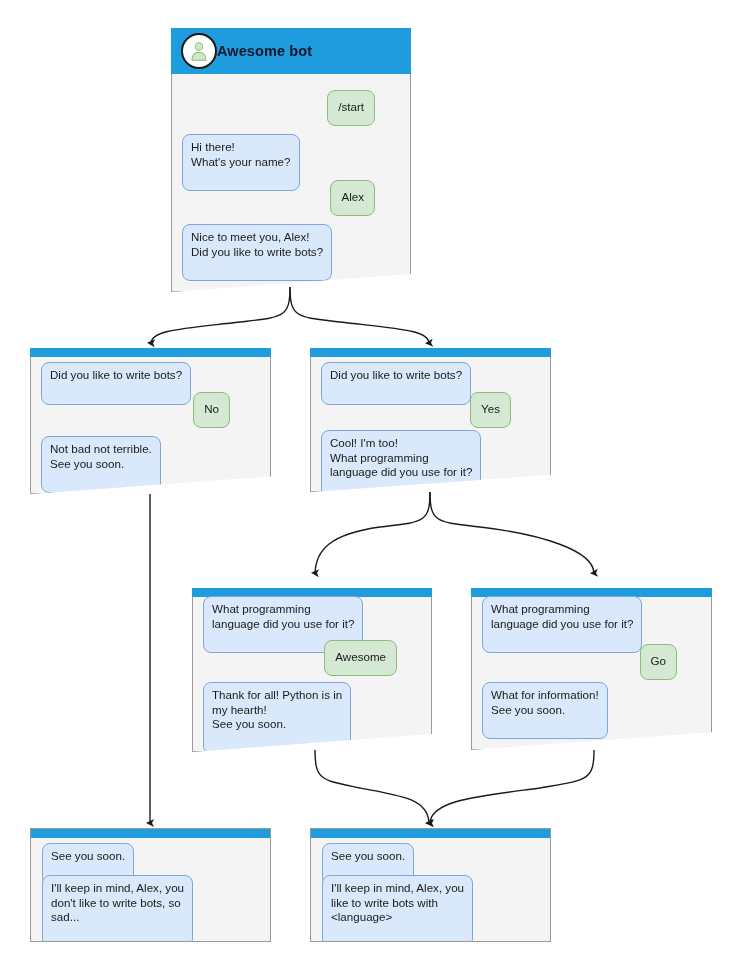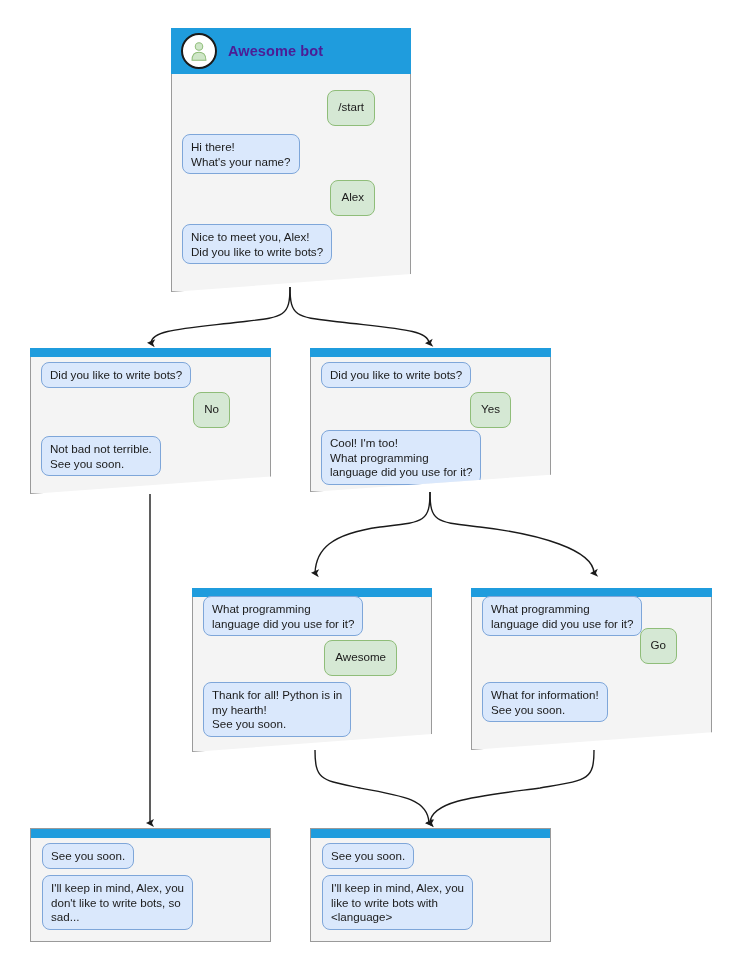--- a/index.html
+++ b/index.html
@@ -38,45 +38,44 @@
 
   .hdr{
     position:absolute;left:0;top:0;right:0;
     background:#1f9cdd;
     box-sizing:border-box;
   }
   .hdr.tall{height:46px;display:flex;align-items:center;padding-left:10px;}
   .hdr.thin{height:9px;}
 
   .hdr-title{
-    color:#4c1d95;
+    color:#0f172a;
     font-size:14.5px;
     font-weight:bold;
-    margin-left:11px;
     letter-spacing:.1px;
     white-space:nowrap;
   }
 
   .avatar{
     width:36px;height:36px;border-radius:50%;
     background:#ffffff;border:2px solid #1a1a1a;
     box-sizing:border-box;
     display:flex;align-items:center;justify-content:center;
     flex:none;
   }
 
   
   .row{display:flex;position:absolute;}
   .row.left{left:11px;}
   .row.right{right:0;justify-content:center;}
 
   .bub{
     box-sizing:border-box;
     border-radius:8px;
-    padding:5px 8px 4px 8px;
+    padding:5px 8px 21px 8px;
     font-size:11.6px;
     line-height:14.6px;
     color:#1a1a1a;
     white-space:pre-line;
     border:1px solid;
   }
   .bub.bot{ background:#dae8fc; border-color:#7ea6d9; }
   .bub.usr{ background:#d5e8d4; border-color:#8fbd79; padding:9px 10px 10px 10px; }
 </style>
 </head>
@@ -186,21 +185,21 @@
   </div>
 
   <div class="card slant" style="left:471px;top:588px;width:241px;height:162px;
               clip-path:polygon(0 0,100% 0,100% 89%,0 100%);">
     <div class="slant-bg"></div>
     <div class="hdr thin"></div>
     <div class="row left" style="top:8px;">
       <div class="bub bot">What programming
 language did you use for it?</div>
     </div>
-    <div class="row right" style="top:40px;right:35px;">
+    <div class="row right" style="top:56px;right:35px;">
       <div class="bub usr">Go</div>
     </div>
     <div class="row left" style="top:94px;">
       <div class="bub bot">What for information!
 See you soon.</div>
     </div>
   </div>
 
   <div class="card" style="left:30px;top:828px;width:241px;height:114px;">
     <div class="hdr thin"></div>

